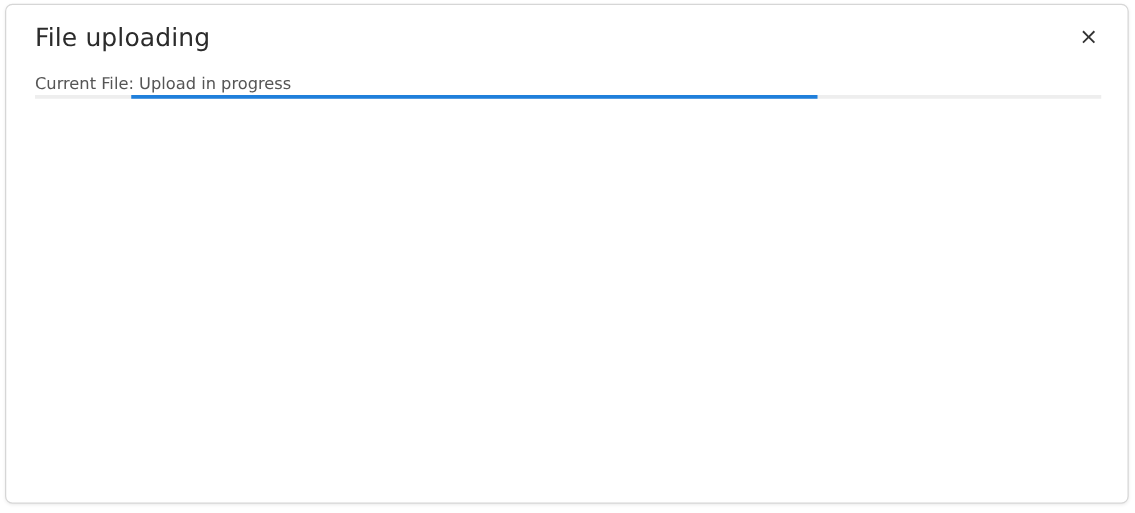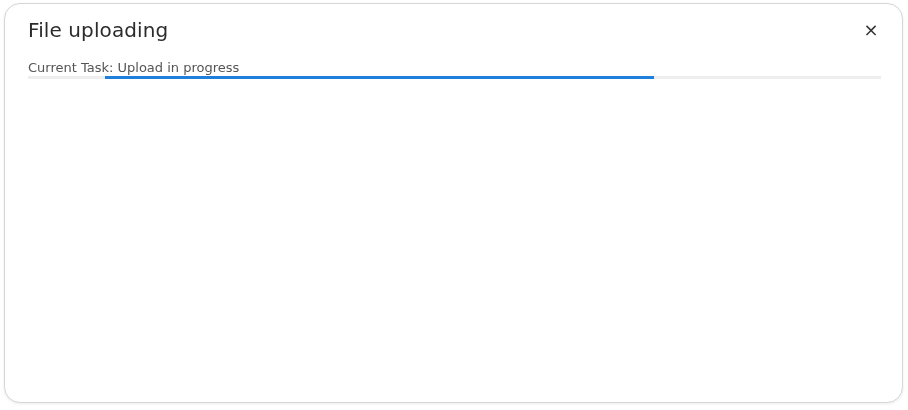--- a/index.html
+++ b/index.html
@@ -1,19 +1,19 @@
 <!DOCTYPE html>
 <html><head>
 <meta charset="utf-8">
 <style>
   html, body { margin: 0; padding: 0; background: #ffffff; }
   body { width: 908px; height: 410px; position: relative; overflow: hidden; font-family: "DejaVu Sans", sans-serif; }
   .dialog {
     position: absolute; left: 4px; top: 3px; width: 899px; height: 400px;
-    border: 1px solid #d6d6d6; border-radius: 16px; background: #fff;
+    border: 1px solid #d6d6d6; border-radius: 6px; background: #fff;
     box-shadow: 0 1px 3px rgba(0,0,0,0.08); box-sizing: border-box;
   }
   .title {
     position: absolute; left: 23px; top: 14px; font-size: 20px; color: #2b2b2b; letter-spacing: 0.1px;
   }
   .close {
     position: absolute; left: 856px; top: 16px; width: 20px; height: 20px; font-size: 18px; line-height: 20px;
     text-align: center; color: #333; cursor: pointer;
   }
   .task {
@@ -28,14 +28,14 @@
 </style>
 </head>
 <body>
 
 <div class="dialog">
   <div class="title">File uploading</div>
   <div class="close">×</div>
   <div class="track">
     <div class="fill"></div>
   </div>
-  <div class="task">Current Task: Upload in progress</div>
+  <div class="task">Current File: Upload in progress</div>
 </div>
 
 </body></html>

